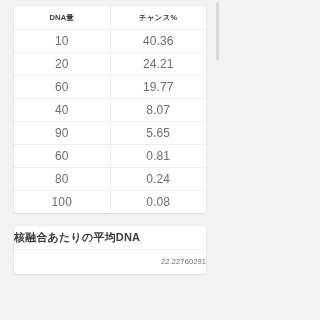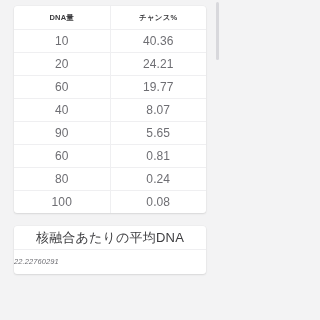--- a/index.html
+++ b/index.html
@@ -74,38 +74,37 @@
   table.data-table td.col-sep {
     border-left: 1px solid #efeff1;
     margin-top: 16px;
   }
   table.data-table tbody tr:last-child td {
     border-bottom: none;
   }
 
   
   .summary-title {
-    text-align: center;
-    font-size: 13px;
-    font-weight: 400;
+    text-align: left;
+    font-size: 11px;
+    font-weight: 700;
     color: #3c3c3f;
     letter-spacing: 0.2px;
     height: 23px;
     line-height: 23px;
     border-bottom: 1px solid #efeff1;
   }
   .summary-value {
-    text-align: left;
+    text-align: right;
     font-size: 7.5px;
     font-weight: 400;
     color: #6e6e73;
     letter-spacing: 0.1px;
     height: 24px;
     line-height: 24px;
-    font-style: italic;
   }
 
   
   .scrollbar-track {
     position: absolute;
     top: 0;
     right: 0;
     width: 5px;
     height: 320px;
     background: transparent;

